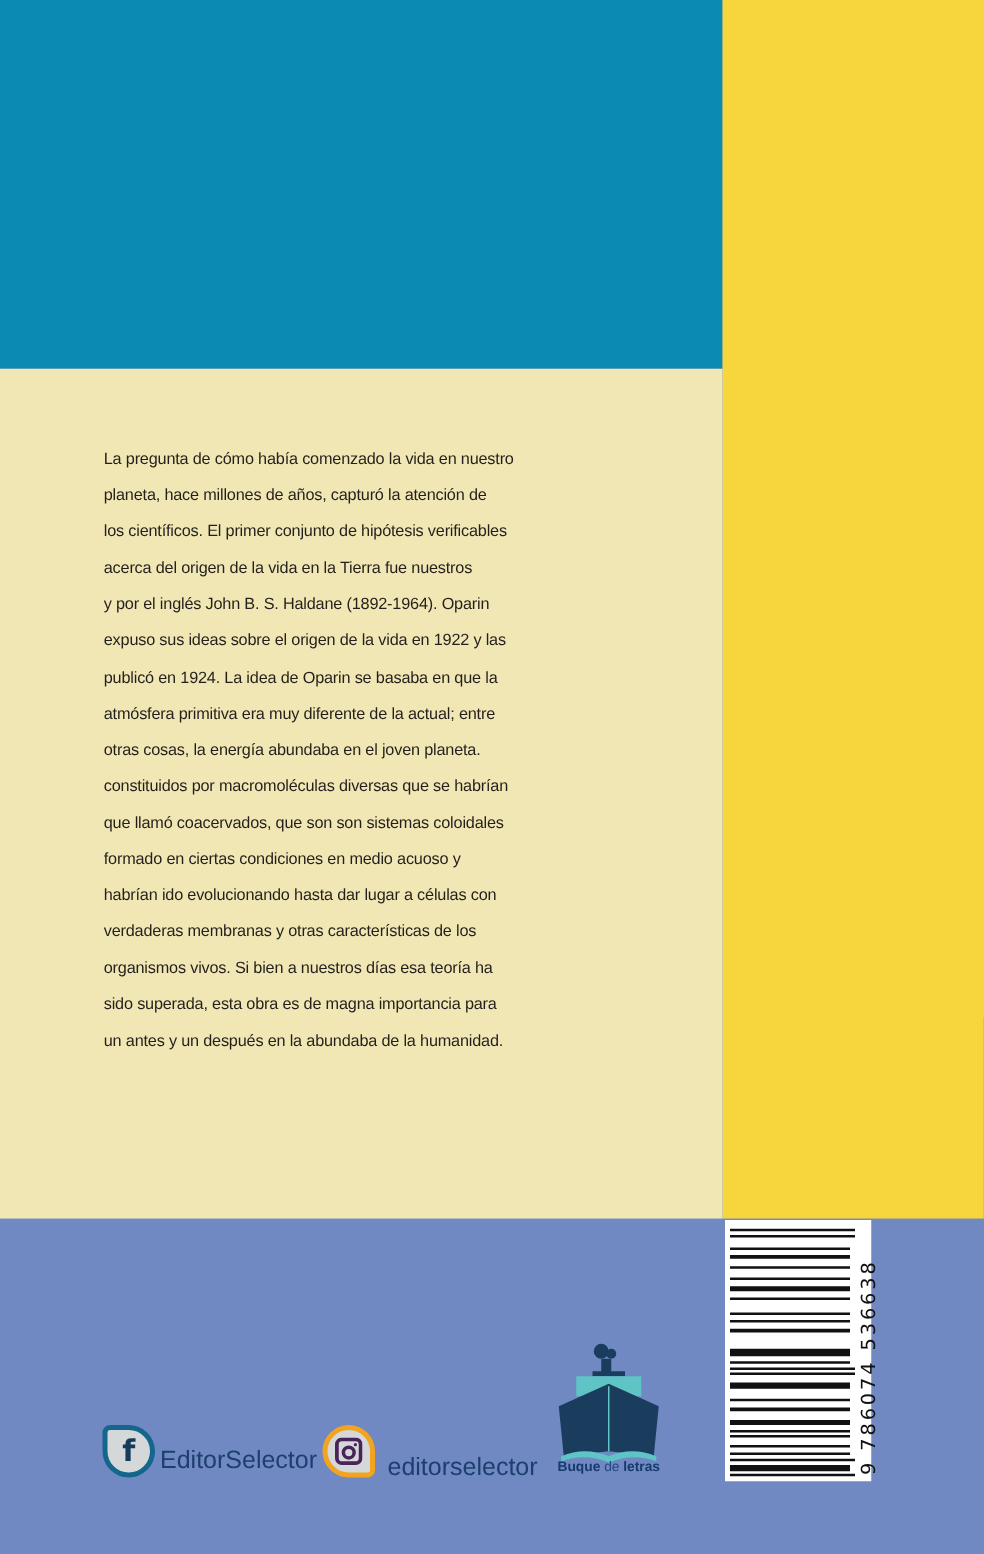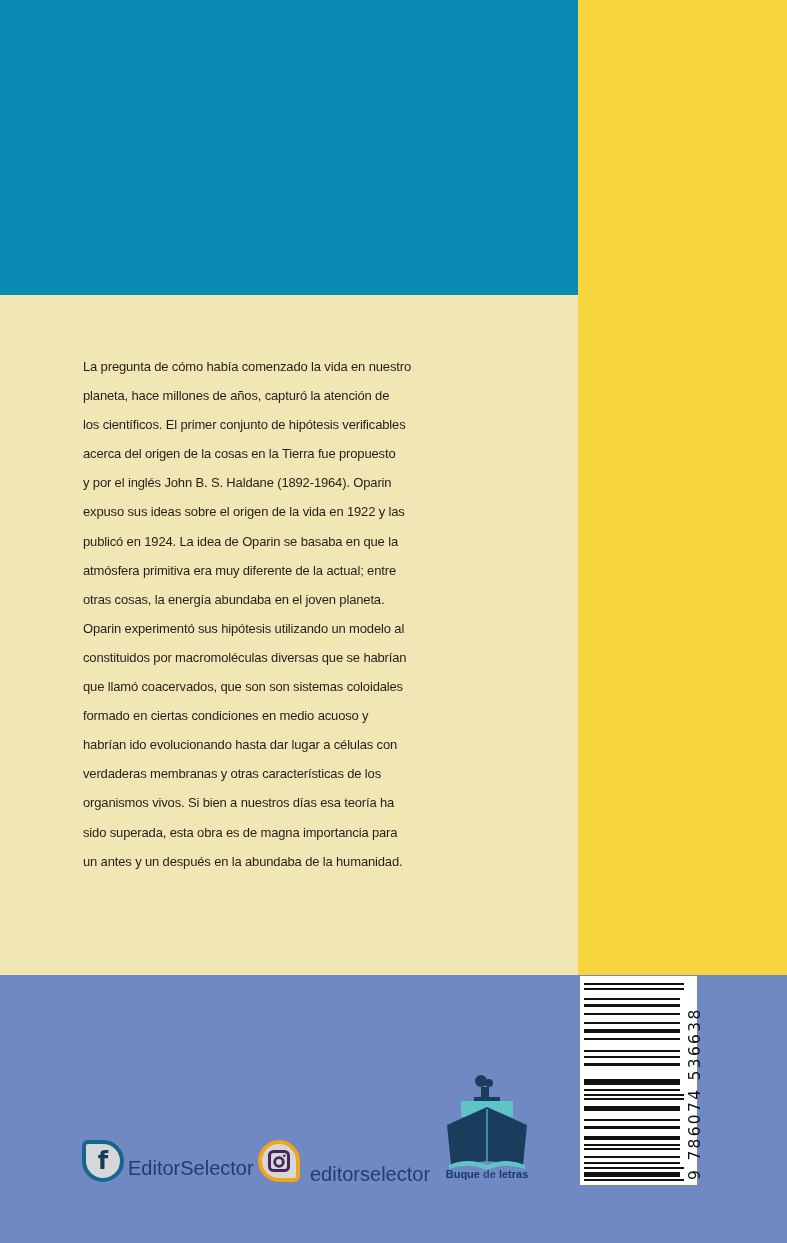--- a/index.html
+++ b/index.html
@@ -52,21 +52,21 @@
     }
     .social-ig .social-label { margin-left: 10px; margin-bottom: -4px; }
 
     .publisher-logo {
       position: absolute; left: 441px; top: 1073px; width: 92px; height: 112px;
     }
     .publisher-name {
       position: absolute; left: 441px; top: 1168px; width: 92px; text-align: center;
       font-size: 11px; font-weight: bold; color: #163a6a; white-space: nowrap;
     }
-    .publisher-name .light { font-weight: bold; color: #234a80; margin-top: 28px; }
+    .publisher-name .light { font-weight: normal; color: #234a80; margin-top: 28px; }
 
     .barcode-box {
       position: absolute; left: 580px; top: 976px; width: 117px; height: 209px;
       background: #ffffff;
     }
     .barcode-digits {
       position: absolute; left: 686px; top: 1180px;
       transform-origin: 0 0; transform: rotate(-90deg);
       font-family: "DejaVu Sans", sans-serif; font-size: 15.5px; color: #111;
       letter-spacing: 2.3px; white-space: nowrap;
@@ -77,27 +77,26 @@
 
 <div class="teal-block"></div>
 <div class="yellow-stripe"></div>
 <div class="cream-block"></div>
 <div class="blue-band"></div>
 
 <p class="blurb">
   <span class="line">La pregunta de cómo había comenzado la vida en nuestro</span>
   <span class="line">planeta, hace millones de años, capturó la atención de</span>
   <span class="line">los científicos. El primer conjunto de hipótesis verificables</span>
-  <span class="line">acerca del origen de la cosas en la Tierra fue propuesto</span>
+  <span class="line">acerca del origen de la vida en la Tierra fue nuestros</span>
   <span class="line">y por el inglés John B. S. Haldane (1892-1964). Oparin</span>
   <span class="line">expuso sus ideas sobre el origen de la vida en 1922 y las</span>
   <span class="line">publicó en 1924. La idea de Oparin se basaba en que la</span>
   <span class="line">atmósfera primitiva era muy diferente de la actual; entre</span>
   <span class="line">otras cosas, la energía abundaba en el joven planeta.</span>
-  <span class="line">Oparin experimentó sus hipótesis utilizando un modelo al</span>
   <span class="line">constituidos por macromoléculas diversas que se habrían</span>
   <span class="line">que llamó coacervados, que son son sistemas coloidales</span>
   <span class="line">formado en ciertas condiciones en medio acuoso y</span>
   <span class="line">habrían ido evolucionando hasta dar lugar a células con</span>
   <span class="line">verdaderas membranas y otras características de los</span>
   <span class="line">organismos vivos. Si bien a nuestros días esa teoría ha</span>
   <span class="line">sido superada, esta obra es de magna importancia para</span>
   <span class="line">un antes y un después en la abundaba de la humanidad.</span>
 </p>
 

